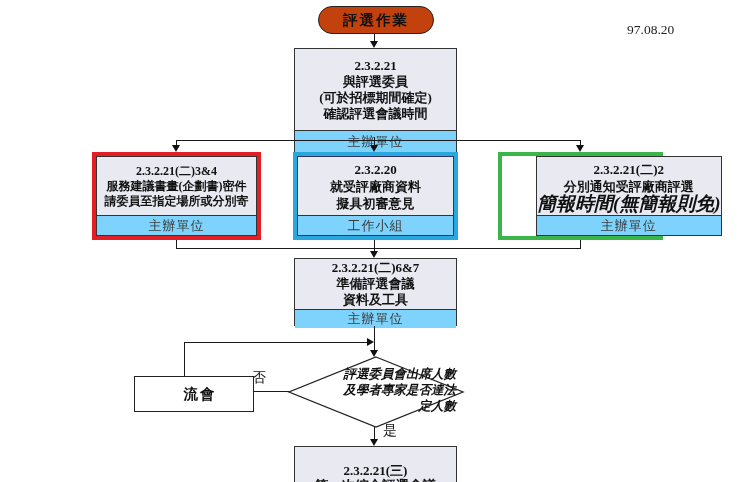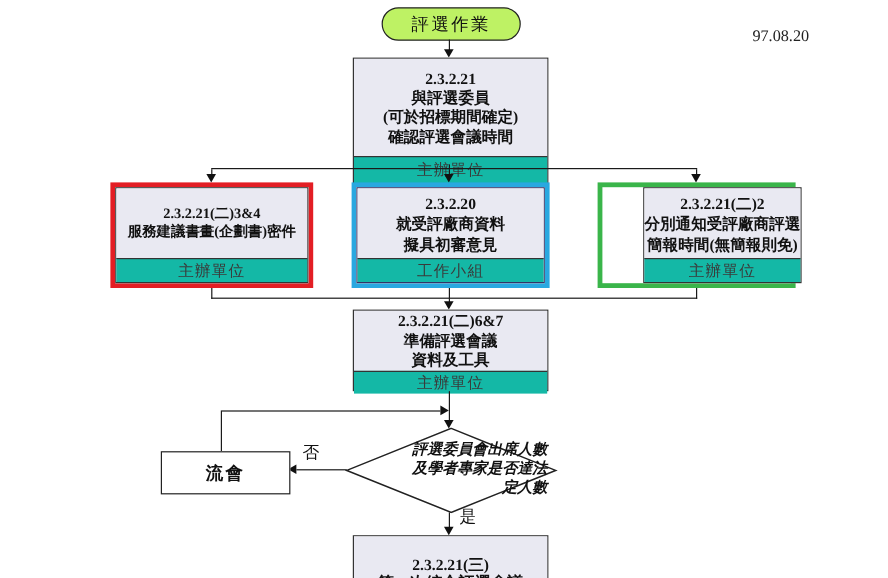--- a/index.html
+++ b/index.html
@@ -9,28 +9,28 @@
   
   .hline{position:absolute;height:1px;background:#1a1a1a;}
   .vline{position:absolute;width:1px;background:#1a1a1a;}
   .arr-d{position:absolute;width:0;height:0;border-left:4px solid transparent;
          border-right:4px solid transparent;border-top:7px solid #111;}
   .arr-l{position:absolute;width:0;height:0;border-top:4px solid transparent;
          border-bottom:4px solid transparent;border-right:7px solid #111;}
   .arr-r{position:absolute;width:0;height:0;border-top:4px solid transparent;
          border-bottom:4px solid transparent;border-left:7px solid #111;}
   
-  .start{position:absolute;border:1.5px solid #222;border-radius:14px;background:#bef264;
+  .start{position:absolute;border:1.5px solid #222;border-radius:14px;background:#c2410c;
          display:flex;align-items:center;justify-content:center;
-         font-weight:normal;font-size:14.5px;letter-spacing:2px;}
+         font-weight:bold;font-size:14.5px;letter-spacing:2px;}
   .pbox{position:absolute;border:1px solid #333;background:#fff;display:flex;flex-direction:column;box-sizing:border-box;}
   .pbox .main{background:#e9e9f2;flex:1;display:flex;flex-direction:column;
               align-items:center;justify-content:center;text-align:center;
               font-weight:bold;padding:1px 0;}
-  .pbox .unit{border-top:1px solid #333;background:#14b8a6;display:flex;align-items:center;
+  .pbox .unit{border-top:1px solid #333;background:#7dd3fc;display:flex;align-items:center;
               justify-content:center;font-size:13px;color:#3a3a3a;letter-spacing:1px;}
   .ln{line-height:16px;font-size:13px;white-space:nowrap;}
   .frame{position:absolute;box-sizing:border-box;display:flex;}
   .frame .pbox{position:relative;flex:1;}
   .frame-red{border:4px solid #e31e24;}
   .frame-blue{border:4px solid #29a8e0;}
   .frame-green{border:4px solid #3ab54a;padding-left:34px;}
   .frame .ln{line-height:15px;font-size:12px;}
   .frame .unit{height:19px;font-size:13px;}
   .dec-text{position:absolute;text-align:right;font-style:italic;font-weight:bold;
@@ -71,20 +71,21 @@
   <div class="vline" style="left:580px;top:141px;height:5px;"></div>
   <div class="arr-d" style="left:172px;top:145px;"></div>
   <div class="arr-d" style="left:370px;top:145px;"></div>
   <div class="arr-d" style="left:576px;top:145px;"></div>
 
   <div class="frame frame-red" style="left:92px;top:152px;width:169px;height:88px;">
     <div class="pbox" style="border-color:#333;">
       <div class="main">
         <div class="ln">2.3.2.21(二)3&amp;4</div>
         <div class="ln">服務建議書畫(企劃書)密件</div>
+        <div class="ln">請委員至指定場所或分別寄</div>
       </div>
       <div class="unit">主辦單位</div>
     </div>
   </div>
 
   <div class="frame frame-blue" style="left:293px;top:152px;width:165px;height:88px;">
     <div class="pbox" style="border-color:#336;">
       <div class="main">
         <div class="ln" style="font-size:13px;line-height:17px;">2.3.2.20</div>
         <div class="ln" style="font-size:13px;line-height:17px;">就受評廠商資料</div>
@@ -92,21 +93,21 @@
       </div>
       <div class="unit">工作小組</div>
     </div>
   </div>
 
   <div class="frame frame-green" style="left:498px;top:152px;width:165px;height:88px;">
     <div class="pbox" style="border-color:#333;">
       <div class="main">
         <div class="ln" style="font-size:13px;line-height:17px;">2.3.2.21(二)2</div>
         <div class="ln" style="font-size:13px;line-height:17px;">分別通知受評廠商評選</div>
-        <div class="ln" style="font-size:13px;line-height:17px;">簡報時間(無簡報則免)</div>
+        <div class="ln" style="font-size:19px;line-height:17px;font-style:italic;">簡報時間(無簡報則免)</div>
       </div>
       <div class="unit">主辦單位</div>
     </div>
   </div>
 
   <div class="vline" style="left:176px;top:240px;height:9px;"></div>
   <div class="vline" style="left:374px;top:240px;height:9px;"></div>
   <div class="vline" style="left:580px;top:240px;height:9px;"></div>
   <div class="hline" style="left:176px;top:248px;width:405px;"></div>
   <div class="vline" style="left:374px;top:249px;height:3px;"></div>
@@ -133,21 +134,21 @@
   <div class="dec-text" style="left:296px;top:366px;width:160px;">
     <div>評選委員會出席人數</div>
     <div>及學者專家是否達法</div>
     <div>定人數</div>
   </div>
 
   <div class="small-label" style="left:252px;top:369px;">否</div>
   <div class="hline" style="left:247px;top:391px;width:42px;"></div>
   <div class="arr-l" style="left:240px;top:387px;"></div>
 
-  <div class="abort" style="left:134px;top:376px;width:106px;height:34px;">
+  <div class="abort" style="left:134px;top:376px;width:106px;height:34px;padding-left:12px;">
     <span>流會</span>
   </div>
 
   <div class="small-label" style="left:383px;top:422px;">是</div>
   <div class="vline" style="left:374px;top:427px;height:13px;"></div>
   <div class="arr-d" style="left:370px;top:439px;"></div>
 
   <div class="pbox" style="left:294px;top:446px;width:163px;height:44px;">
     <div class="main" style="padding:16px;">
       <div class="ln" style="line-height:15px;">2.3.2.21(三)</div>

